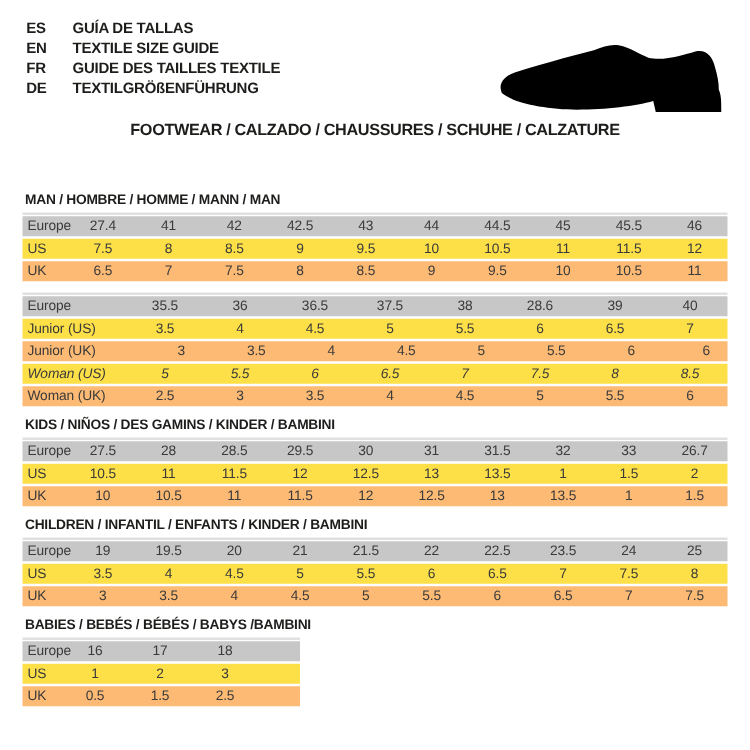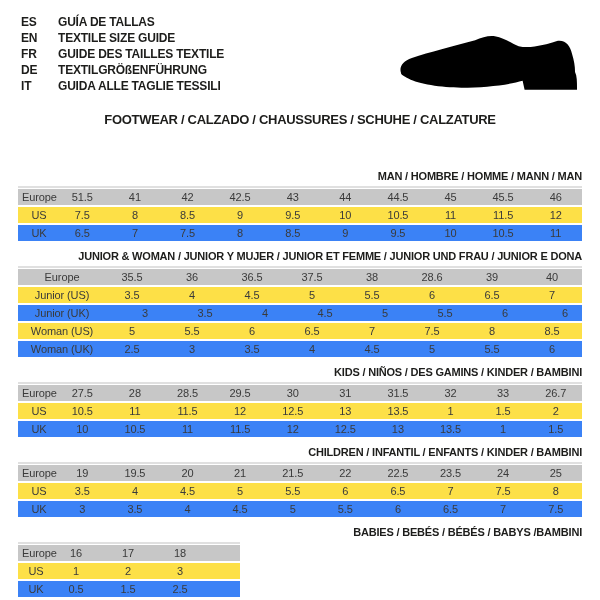--- a/index.html
+++ b/index.html
@@ -22,32 +22,32 @@
   .category-line{
     margin-top:19px;line-height:14px;
     font-weight:bold;font-size:13px;letter-spacing:-0.3px;white-space:nowrap;text-align:center;
   }
 
   
   .size-section{margin-top:9px}
   .size-section:first-child{margin-top:43px}
   .section-title{
     font-weight:bold;font-size:11px;letter-spacing:-0.2px;line-height:12px;
-    margin:0 0 4px 2px;white-space:nowrap;text-align:right;
+    margin:0 0 4px 2px;white-space:nowrap;
   }
   .size-table{border-top:2px solid #e0e0e0;padding-top:1px}
   .trow{
     display:grid;height:16px;line-height:16px;margin-bottom:2px;
     font-size:11px;color:#3a3a3a;letter-spacing:-0.1px;
   }
   .trow:last-child{margin-bottom:0}
   .shade-dark{background:#c7c7c7}
-  .shade-light{background:#3b82f6}
+  .shade-light{background:#fdba74}
   .shade-none{background:#fde047}
-  .tlabel{padding-left:4px;white-space:nowrap;overflow:visible;text-align:center}
+  .tlabel{padding-left:4px;white-space:nowrap;overflow:visible;text-align:left}
   .tcell{text-align:center}
 </style>
 </head>
 <body>
 
 <div class="page">
 
   <div class="lang-list">
       <div class="lang-row">
         <span class="lang-code">ES</span>
@@ -57,24 +57,20 @@
         <span class="lang-code">EN</span>
         <span class="lang-text">TEXTILE SIZE GUIDE</span>
       </div>
       <div class="lang-row">
         <span class="lang-code">FR</span>
         <span class="lang-text">GUIDE DES TAILLES TEXTILE</span>
       </div>
       <div class="lang-row">
         <span class="lang-code">DE</span>
         <span class="lang-text">TEXTILGRÖßENFÜHRUNG</span>
-      </div>
-      <div class="lang-row">
-        <span class="lang-code">IT</span>
-        <span class="lang-text">GUIDA ALLE TAGLIE TESSILI</span>
       </div>
     </div>
 
   <svg class="shoe-icon" viewBox="0 0 182 62" xmlns="http://www.w3.org/2000/svg" aria-hidden="true">
     <path fill="#000000" d="
       M3,43
       C1,37 5,31 14,28
       C32,22 55,16 78,10
       C85,7 92,5 98,6
       C108,8 114,13 122,16
@@ -91,21 +87,21 @@
   </svg>
 
   <div class="category-line">FOOTWEAR / CALZADO / CHAUSSURES / SCHUHE / CALZATURE</div>
 
   <main>
       <section class="size-section">
         <div class="section-title">MAN / HOMBRE / HOMME / MANN / MAN</div>
         <div class="size-table" style="width: 564px;">
           <div class="trow shade-dark" style="grid-template-columns: 38px repeat(10, 1fr);">
             <span class="tlabel">Europe</span>
-            <span class="tcell">51.5</span>
+            <span class="tcell">27.4</span>
             <span class="tcell">41</span>
             <span class="tcell">42</span>
             <span class="tcell">42.5</span>
             <span class="tcell">43</span>
             <span class="tcell">44</span>
             <span class="tcell">44.5</span>
             <span class="tcell">45</span>
             <span class="tcell">45.5</span>
             <span class="tcell">46</span>
           </div>
@@ -131,21 +127,20 @@
             <span class="tcell">8.5</span>
             <span class="tcell">9</span>
             <span class="tcell">9.5</span>
             <span class="tcell">10</span>
             <span class="tcell">10.5</span>
             <span class="tcell">11</span>
           </div>
         </div>
       </section>
       <section class="size-section">
-        <div class="section-title">JUNIOR &amp; WOMAN / JUNIOR Y MUJER / JUNIOR ET FEMME / JUNIOR UND FRAU / JUNIOR E DONA</div>
         <div class="size-table" style="width: 564px;">
           <div class="trow shade-dark" style="grid-template-columns: 84px repeat(8, 1fr);">
             <span class="tlabel">Europe</span>
             <span class="tcell">35.5</span>
             <span class="tcell">36</span>
             <span class="tcell">36.5</span>
             <span class="tcell">37.5</span>
             <span class="tcell">38</span>
             <span class="tcell">28.6</span>
             <span class="tcell">39</span>
@@ -166,21 +161,21 @@
             <span class="tlabel">Junior (UK)</span>
             <span class="tcell">3</span>
             <span class="tcell">3.5</span>
             <span class="tcell">4</span>
             <span class="tcell">4.5</span>
             <span class="tcell">5</span>
             <span class="tcell">5.5</span>
             <span class="tcell">6</span>
             <span class="tcell">6</span>
           </div>
-          <div class="trow shade-none" style="grid-template-columns: 84px repeat(8, 1fr);">
+          <div class="trow shade-none" style="grid-template-columns: 84px repeat(8, 1fr); font-style: italic;">
             <span class="tlabel">Woman (US)</span>
             <span class="tcell">5</span>
             <span class="tcell">5.5</span>
             <span class="tcell">6</span>
             <span class="tcell">6.5</span>
             <span class="tcell">7</span>
             <span class="tcell">7.5</span>
             <span class="tcell">8</span>
             <span class="tcell">8.5</span>
           </div>

